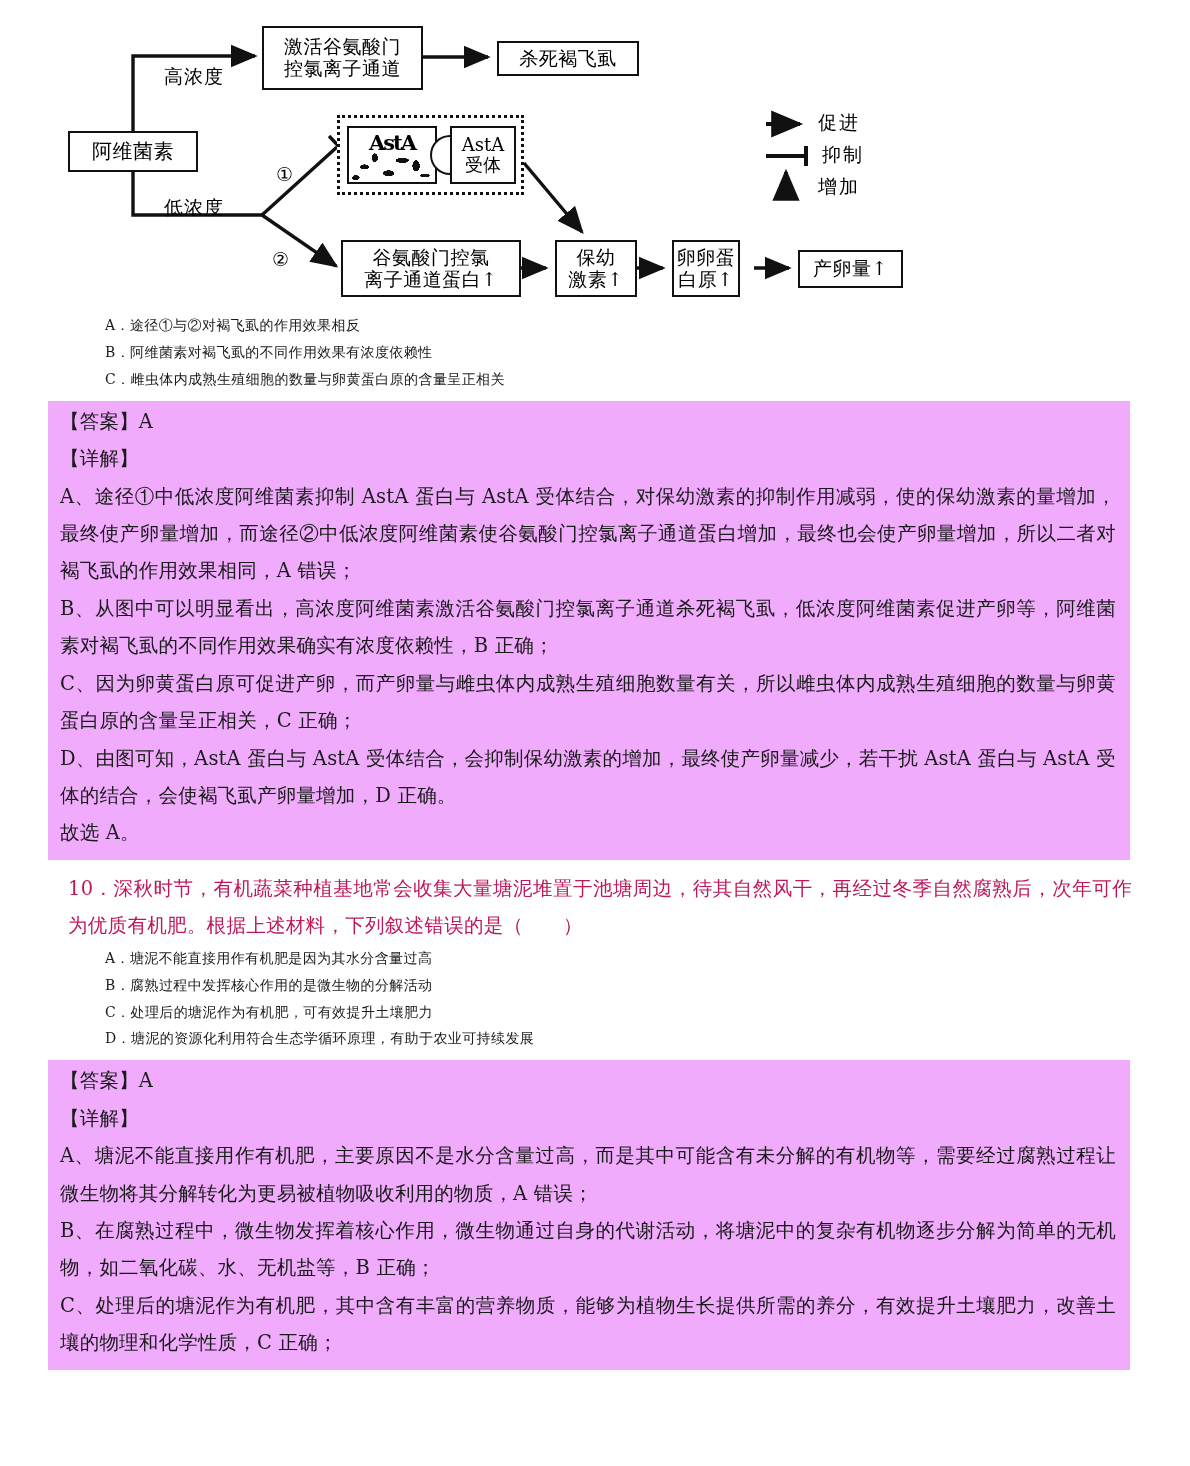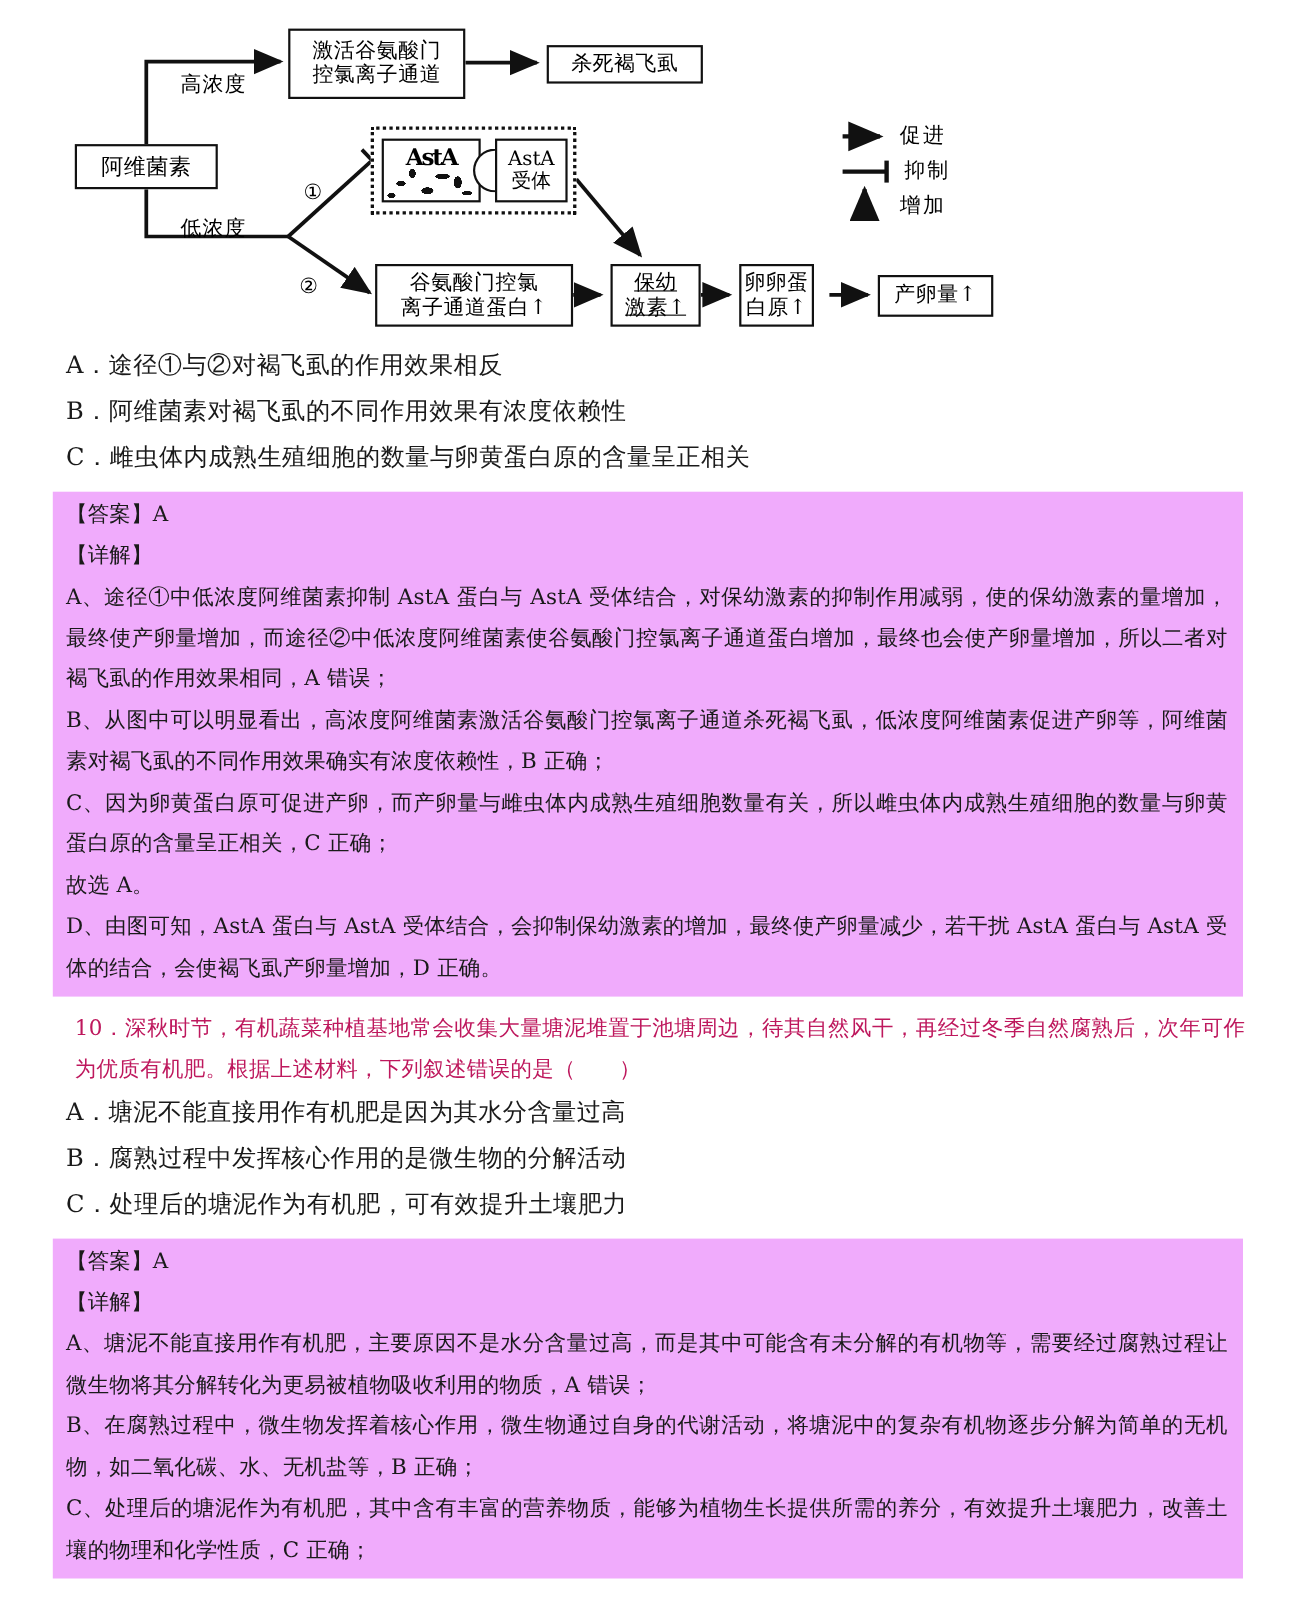--- a/index.html
+++ b/index.html
@@ -121,23 +121,23 @@
     position: absolute;
     left: 0; top: 0;
     width: 1190px;
     height: 312px;
     pointer-events: none;
   }
 
   
   .opt-list { margin: 0; padding: 0; }
   .opt {
-    font-size: 22px;
+    font-size: 14px;
     line-height: 1.92;
-    padding-left: 60px;
+    padding-left: 105px;
     letter-spacing: 0.4px;
     color: #1a1a1a;
   }
   .qstem {
     font-size: 19.5px;
     line-height: 1.92;
     padding: 0 58px 0 68px;
     text-align: justify;
     letter-spacing: 0.3px;
     color: #be185d;
@@ -215,21 +215,21 @@
     </div>
 
     <div class="receptor-notch" style="left:430px; top:135px;"></div>
 
     <div class="receptor" style="left:450px; top:126px; width:66px; height:58px; white-space:pre-line; text-align:center;">AstA
 受体</div>
 
     <div class="fig-box" style="left:341px; top:240px; width:180px; height:57px;">谷氨酸门控氯
 离子通道蛋白↑</div>
 
-    <div class="fig-box" style="left:555px; top:240px; width:82px; height:57px;text-decoration:underline;">保幼
+    <div class="fig-box" style="left:555px; top:240px; width:82px; height:57px;">保幼
 激素↑</div>
 
     <div class="fig-box" style="left:672px; top:240px; width:68px; height:57px;">卵卵蛋
 白原↑</div>
 
     <div class="fig-box" style="left:798px; top:250px; width:105px; height:38px;">产卵量↑</div>
 
     <div class="fig-legend-text" style="left:818px; top:110px;">促进</div>
     <div class="fig-legend-text" style="left:822px; top:142px;text-align:center;">抑制</div>
     <div class="fig-legend-text" style="left:818px; top:174px;">增加</div>
@@ -240,31 +240,32 @@
     <div class="opt">B．阿维菌素对褐飞虱的不同作用效果有浓度依赖性</div>
     <div class="opt">C．雌虫体内成熟生殖细胞的数量与卵黄蛋白原的含量呈正相关</div>
   </div>
 
   <div class="expl-block">
     <div class="expl-line">【答案】A</div>
     <div class="expl-line">【详解】</div>
     <div class="expl-line">A、途径①中低浓度阿维菌素抑制 AstA 蛋白与 AstA 受体结合，对保幼激素的抑制作用减弱，使的保幼激素的量增加，最终使产卵量增加，而途径②中低浓度阿维菌素使谷氨酸门控氯离子通道蛋白增加，最终也会使产卵量增加，所以二者对褐飞虱的作用效果相同，A 错误；</div>
     <div class="expl-line">B、从图中可以明显看出，高浓度阿维菌素激活谷氨酸门控氯离子通道杀死褐飞虱，低浓度阿维菌素促进产卵等，阿维菌素对褐飞虱的不同作用效果确实有浓度依赖性，B 正确；</div>
     <div class="expl-line">C、因为卵黄蛋白原可促进产卵，而产卵量与雌虫体内成熟生殖细胞数量有关，所以雌虫体内成熟生殖细胞的数量与卵黄蛋白原的含量呈正相关，C 正确；</div>
+    <div class="expl-line">D、由图可知，AstA 蛋白与 AstA 受体结合，会抑制保幼激素的增加，最终使产卵量减少，若干扰 AstA 蛋白与 AstA 受体的结合，会使褐飞虱产卵量增加，D 正确。</div>
     <div class="expl-line">故选 A。</div>
-    <div class="expl-line">D、由图可知，AstA 蛋白与 AstA 受体结合，会抑制保幼激素的增加，最终使产卵量减少，若干扰 AstA 蛋白与 AstA 受体的结合，会使褐飞虱产卵量增加，D 正确。</div>
   </div>
 
   <div class="spacer-sm"></div>
 
   <div class="qstem">10．深秋时节，有机蔬菜种植基地常会收集大量塘泥堆置于池塘周边，待其自然风干，再经过冬季自然腐熟后，次年可作为优质有机肥。根据上述材料，下列叙述错误的是（　　）</div>
   <div class="opt-list">
     <div class="opt">A．塘泥不能直接用作有机肥是因为其水分含量过高</div>
     <div class="opt">B．腐熟过程中发挥核心作用的是微生物的分解活动</div>
     <div class="opt">C．处理后的塘泥作为有机肥，可有效提升土壤肥力</div>
+    <div class="opt">D．塘泥的资源化利用符合生态学循环原理，有助于农业可持续发展</div>
   </div>
 
   <div class="expl-block">
     <div class="expl-line">【答案】A</div>
     <div class="expl-line">【详解】</div>
     <div class="expl-line">A、塘泥不能直接用作有机肥，主要原因不是水分含量过高，而是其中可能含有未分解的有机物等，需要经过腐熟过程让微生物将其分解转化为更易被植物吸收利用的物质，A 错误；</div>
     <div class="expl-line">B、在腐熟过程中，微生物发挥着核心作用，微生物通过自身的代谢活动，将塘泥中的复杂有机物逐步分解为简单的无机物，如二氧化碳、水、无机盐等，B 正确；</div>
     <div class="expl-line">C、处理后的塘泥作为有机肥，其中含有丰富的营养物质，能够为植物生长提供所需的养分，有效提升土壤肥力，改善土壤的物理和化学性质，C 正确；</div>
 
   </div>

